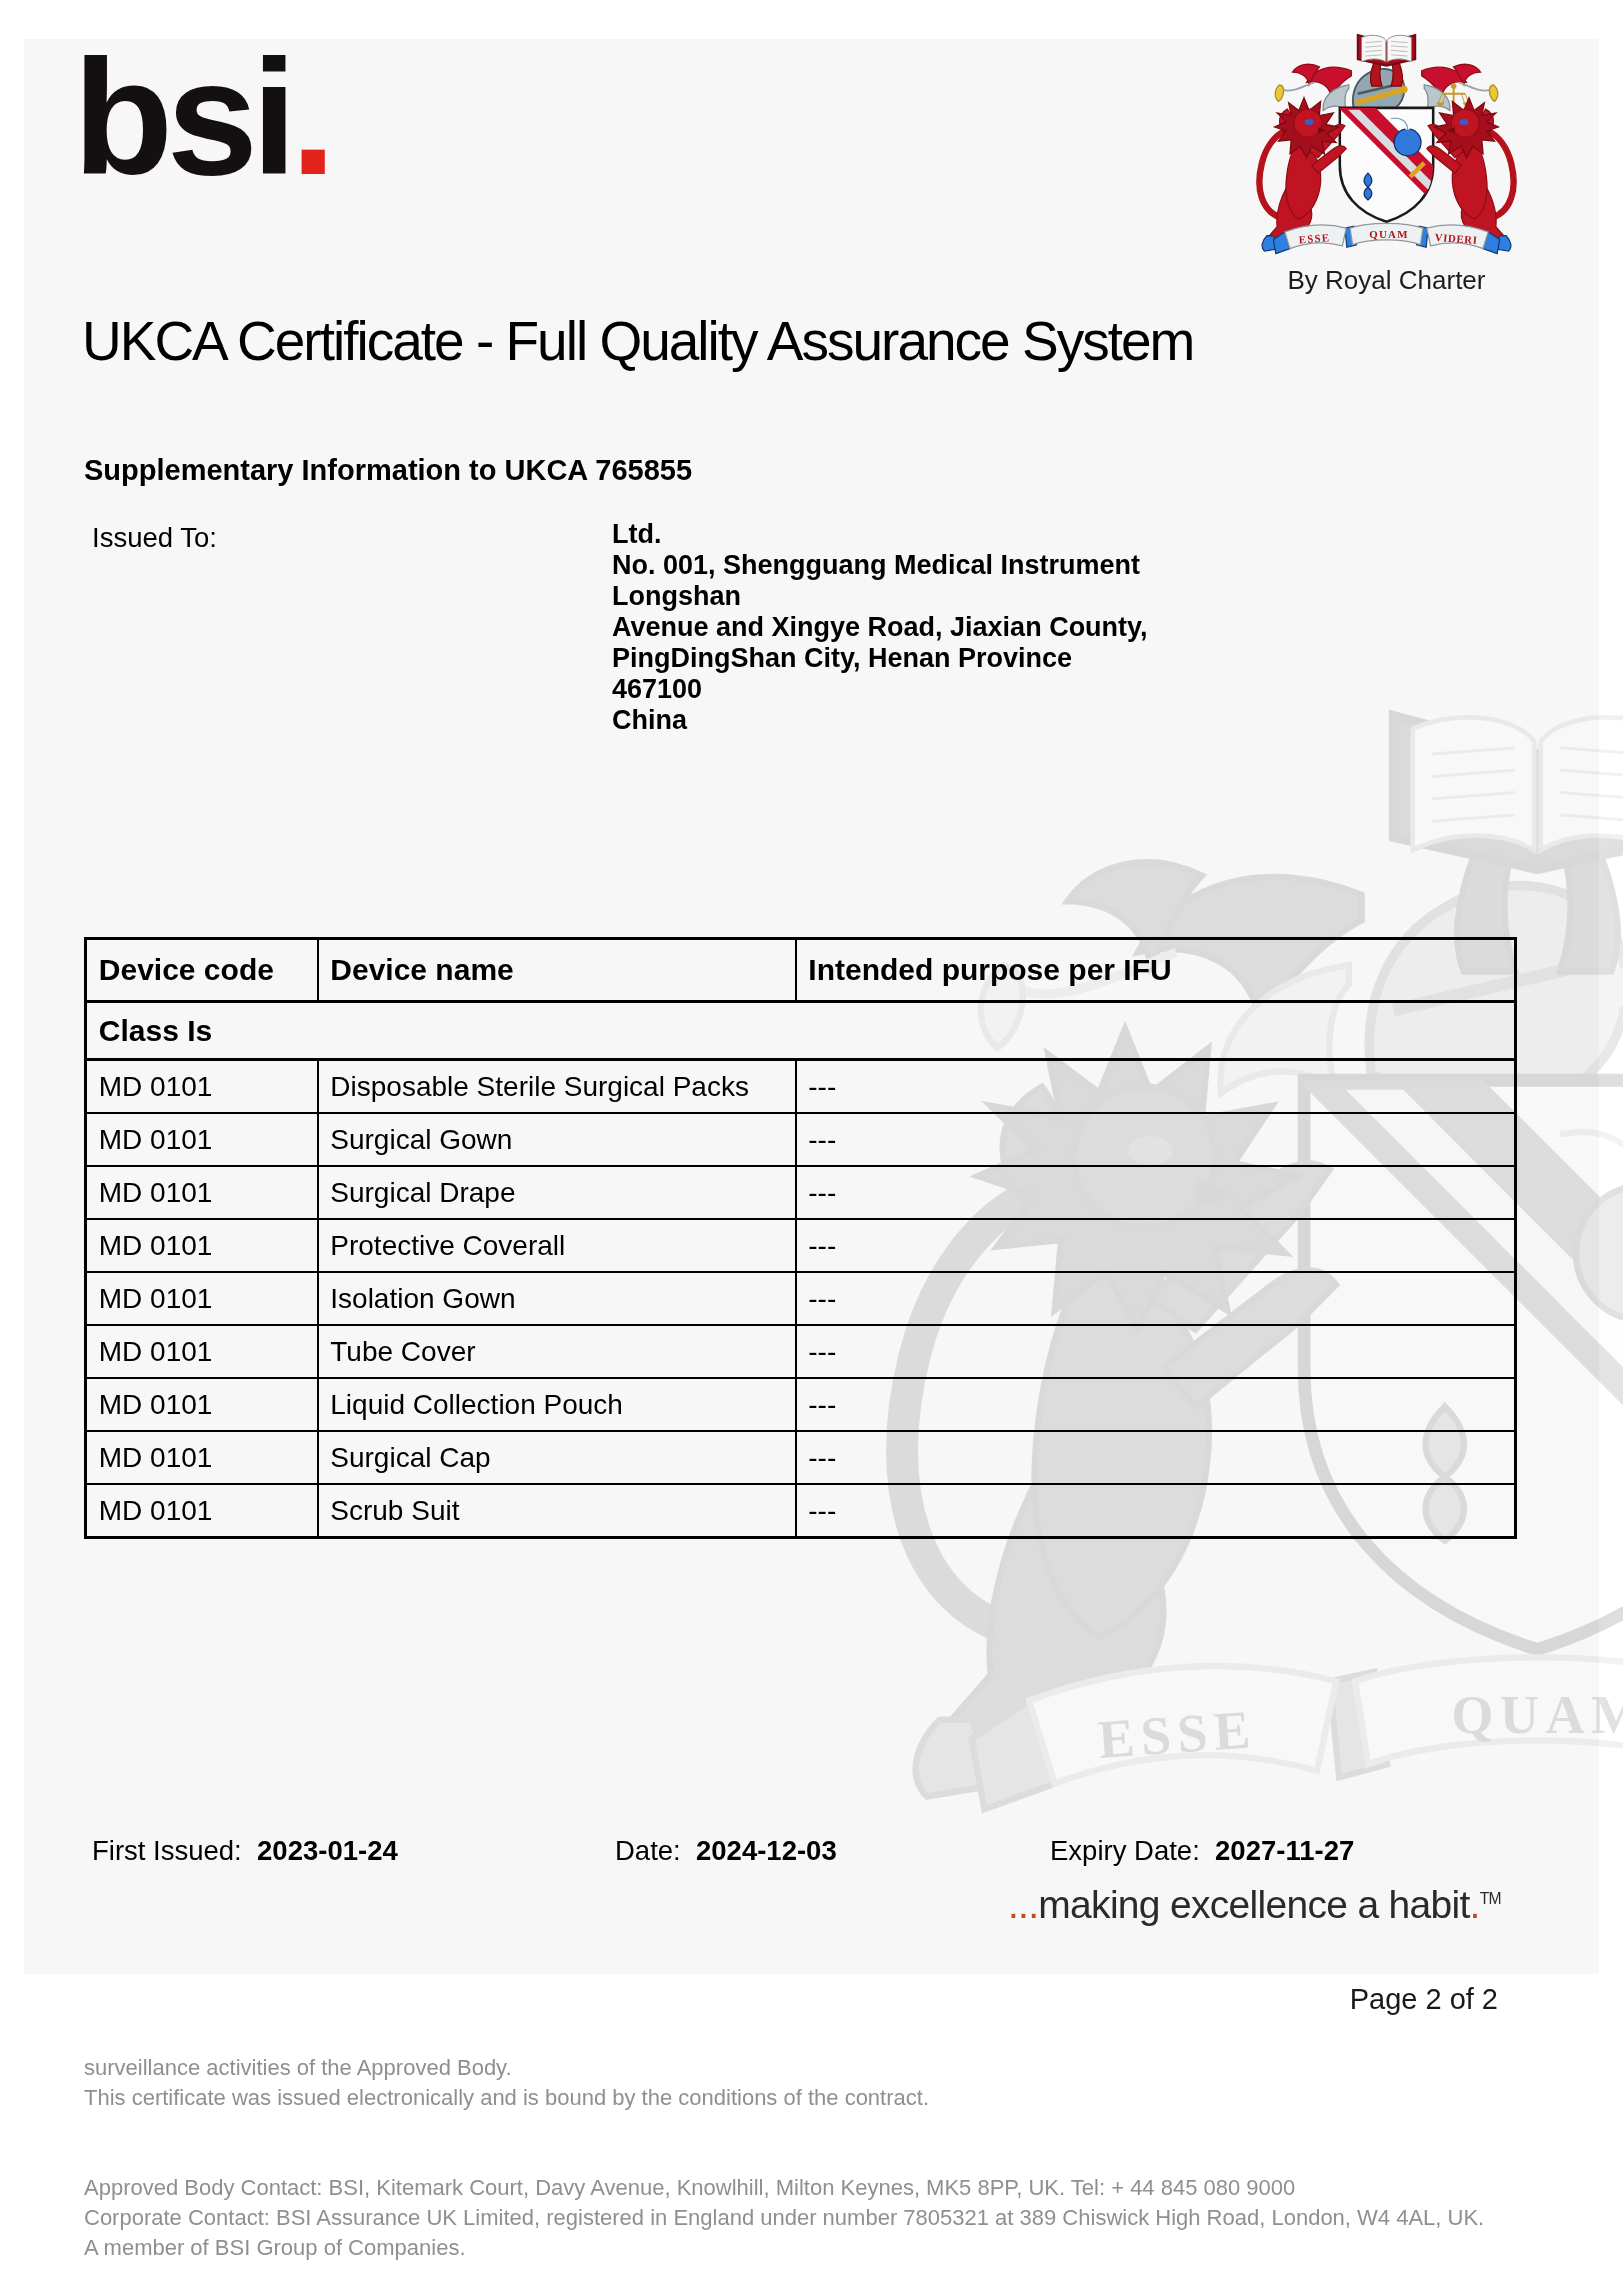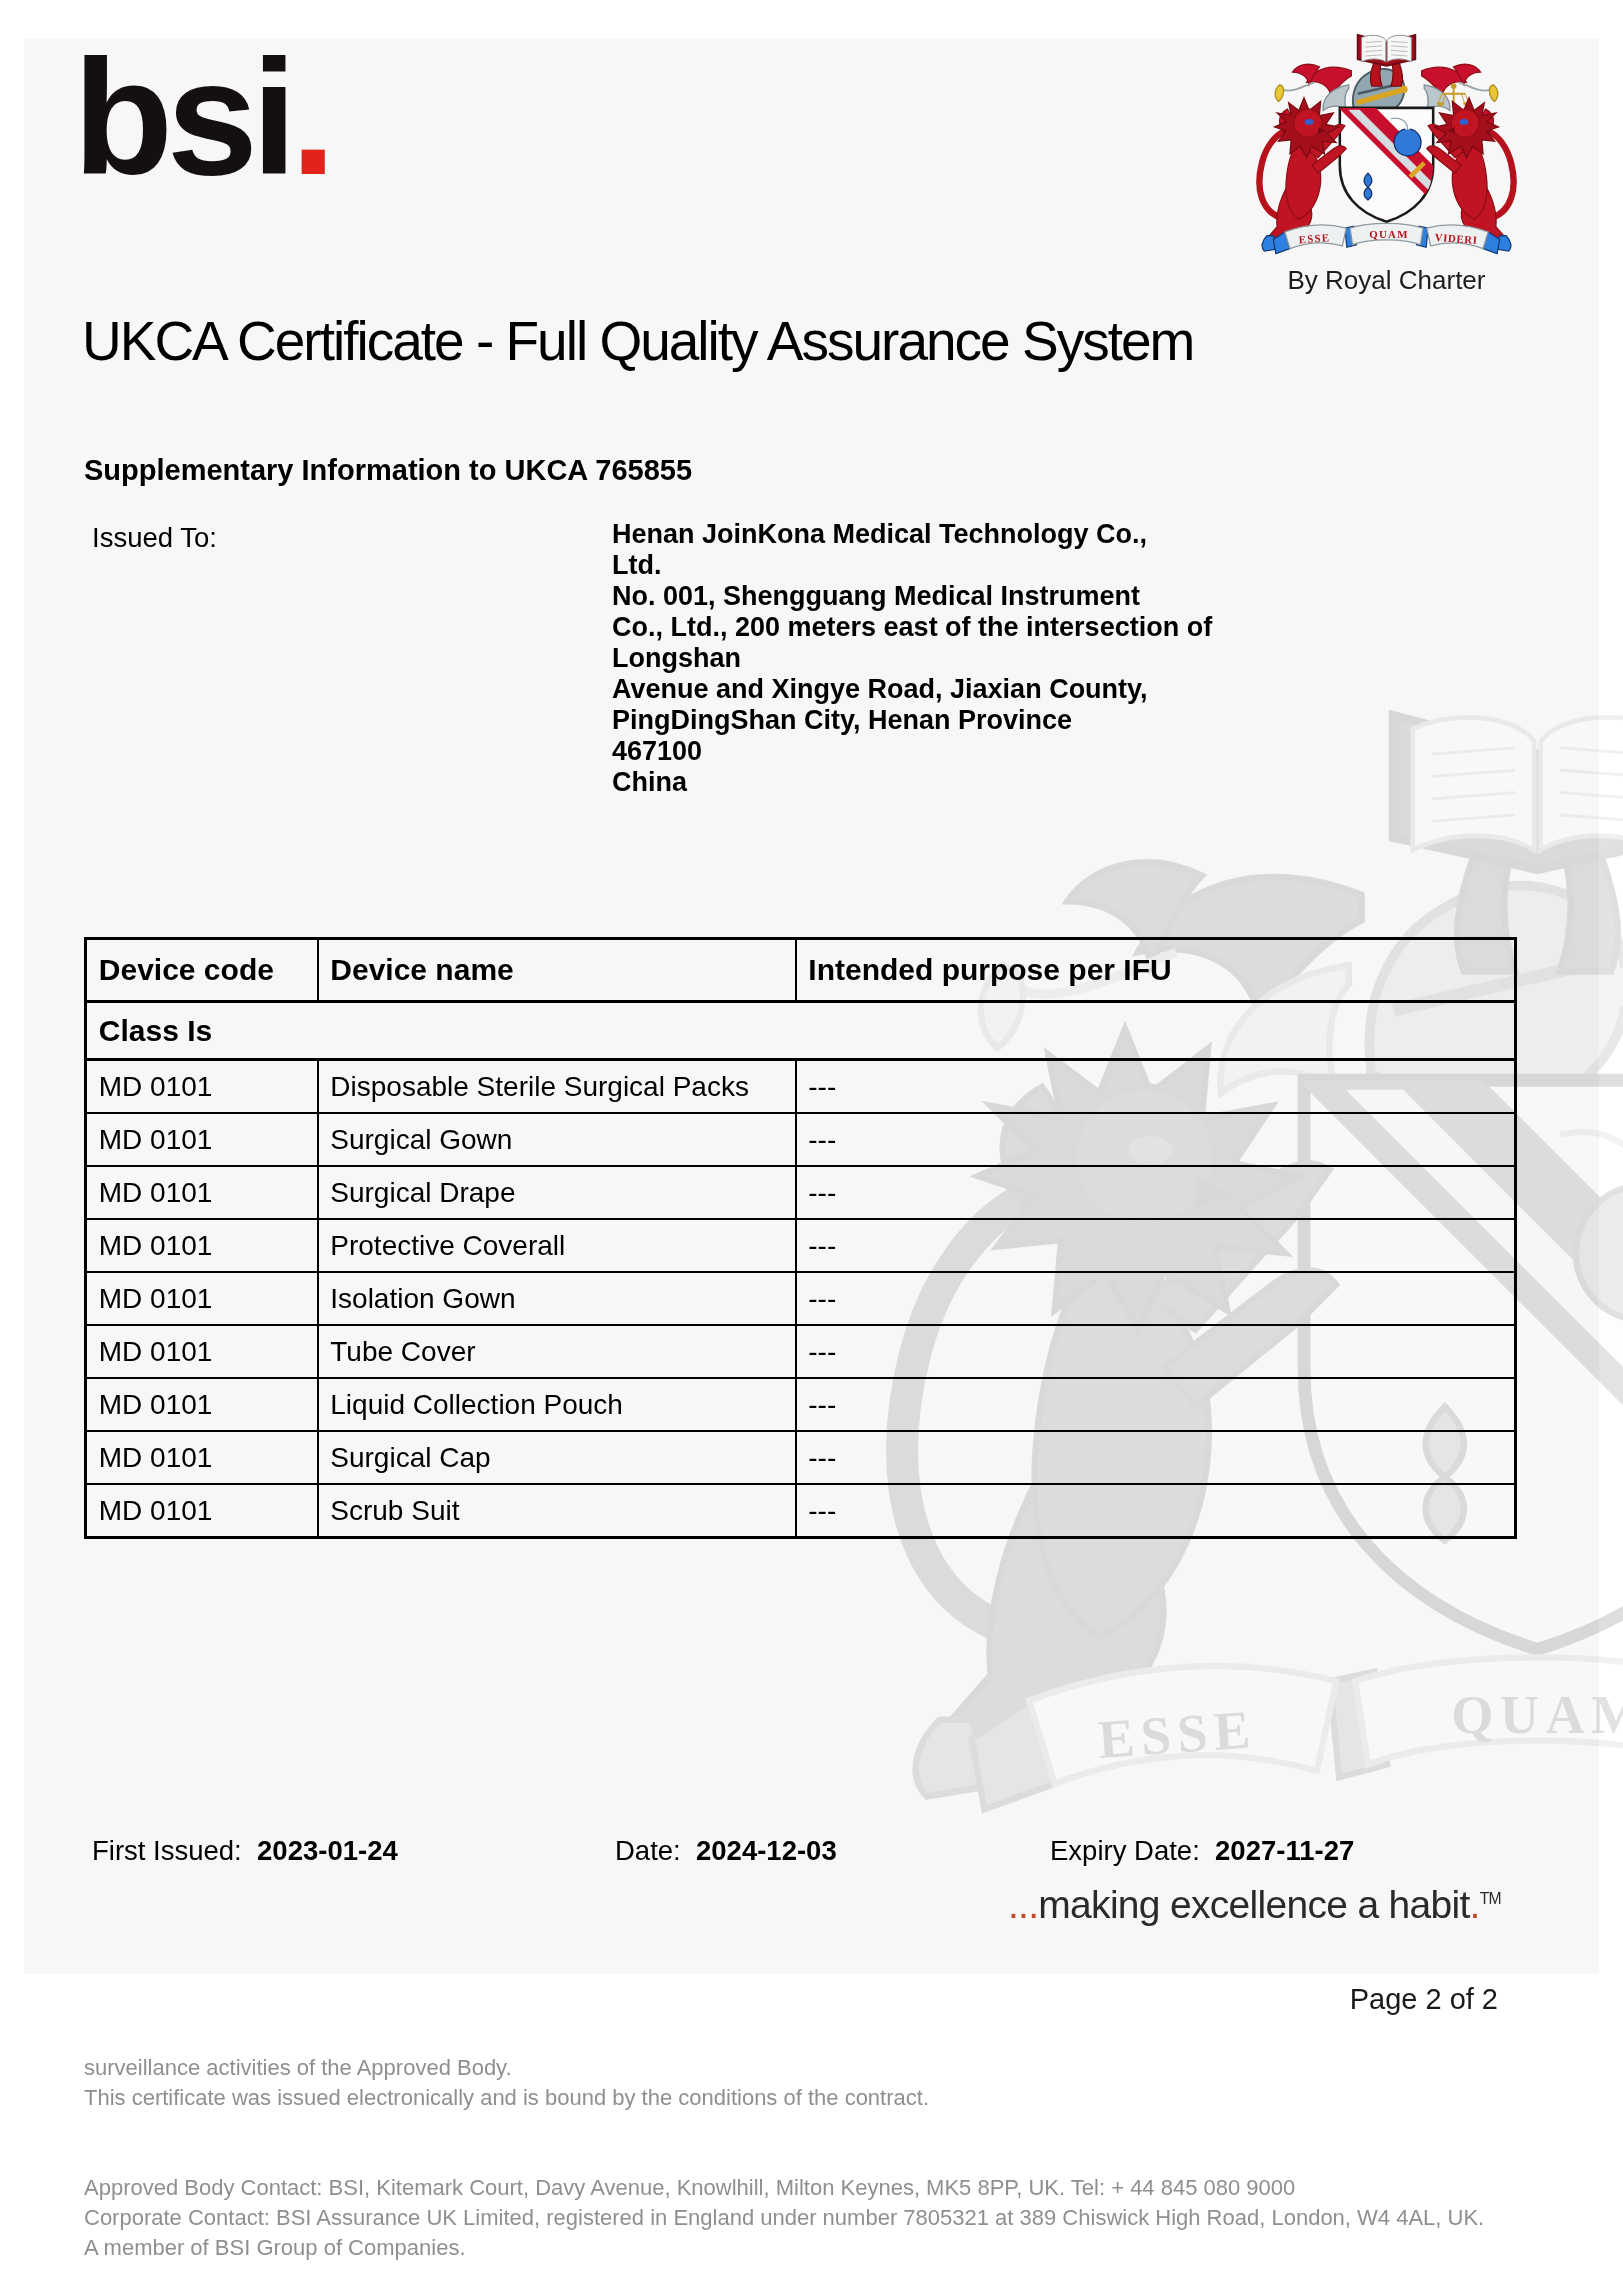--- a/index.html
+++ b/index.html
@@ -226,24 +226,22 @@
     </svg>
   </div>
   <div class="royal-charter">By Royal Charter</div>
 
   <div class="doc-title">UKCA Certificate - Full Quality Assurance System</div>
 
   <div class="supplementary">Supplementary Information to UKCA 765855</div>
 
   <div class="issued-label">Issued To:</div>
   <div class="issued-address">
-      <div>Henan JoinKona Medical Technology Co.,</div>
       <div>Ltd.</div>
       <div>No. 001, Shengguang Medical Instrument</div>
-      <div>Co., Ltd., 200 meters east of the intersection of</div>
       <div>Longshan</div>
       <div>Avenue and Xingye Road, Jiaxian County,</div>
       <div>PingDingShan City, Henan Province</div>
       <div>467100</div>
       <div>China</div>
     </div>
 
   <table class="device-table">
     <colgroup>
         <col class="c1">

